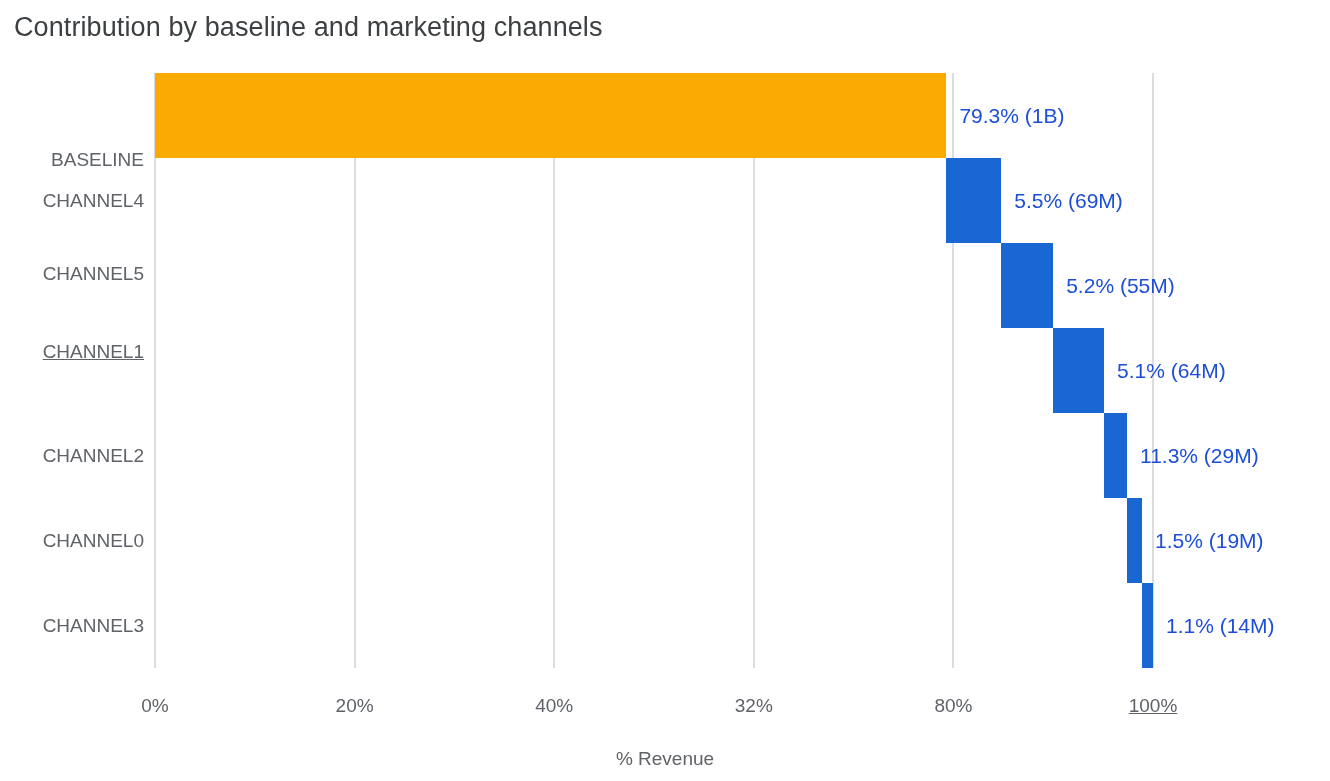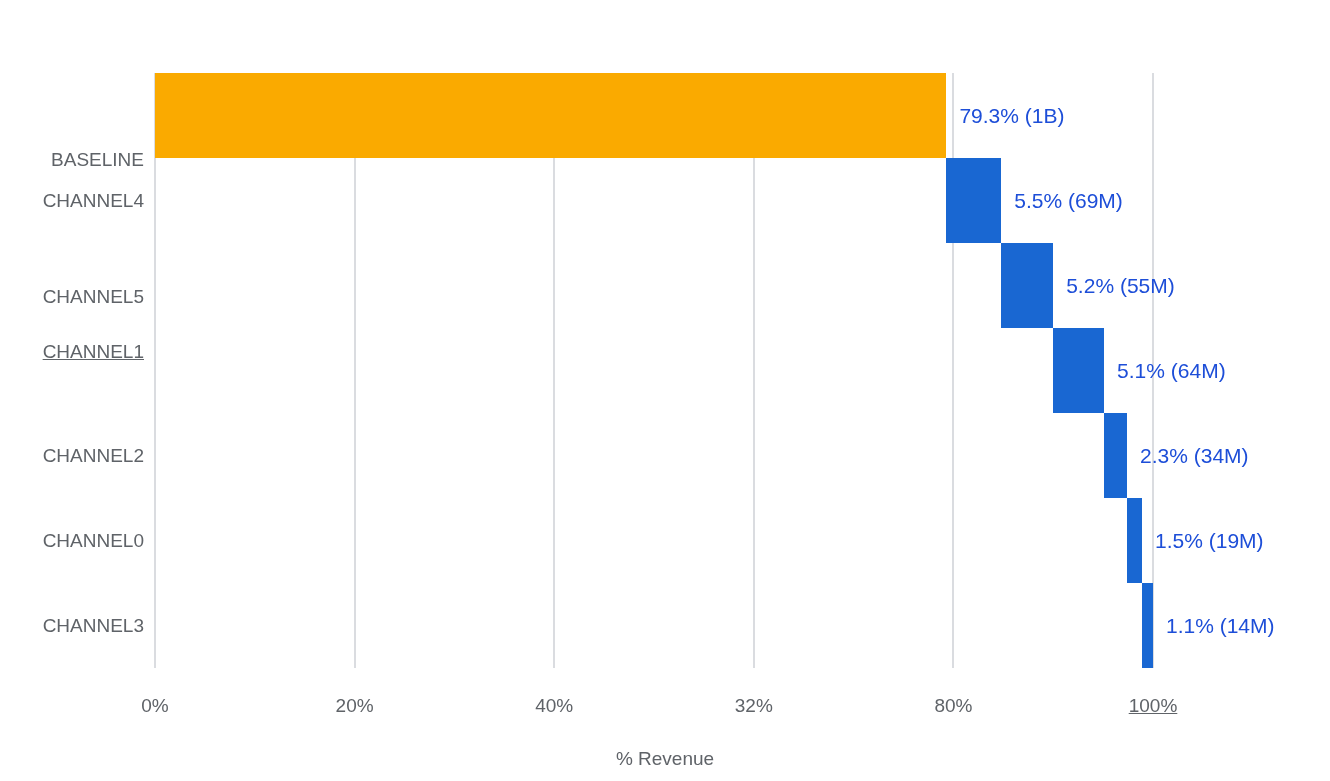--- a/index.html
+++ b/index.html
@@ -77,20 +77,21 @@
     text-align: center;
     font-size: 19px;
     color: #5f6368;
   }
 </style>
 </head>
 <body>
 
 <div id="chart-root">
 
+  <div id="chart-title">Contribution by baseline and marketing channels</div>
 
   <div id="plot-area">
     <div id="gridlines">
         <div class="gridline" style="left: -1px;"></div>
         <div class="gridline" style="left: 198.6px;"></div>
         <div class="gridline" style="left: 398.2px;"></div>
         <div class="gridline" style="left: 597.8px;"></div>
         <div class="gridline" style="left: 797.4px;"></div>
         <div class="gridline" style="left: 997px;"></div>
       </div>
@@ -101,32 +102,32 @@
         <div class="bar channel" style="left: 898.2px; width: 50.898px; top: 255px;"></div>
         <div class="bar channel" style="left: 949.098px; width: 22.954px; top: 340px;"></div>
         <div class="bar channel" style="left: 972.052px; width: 14.97px; top: 425px;"></div>
         <div class="bar channel" style="left: 987.022px; width: 10.978px; top: 510px;"></div>
       </div>
   </div>
 
   <div id="category-labels">
       <div class="cat-label" style="top: 115.5px; margin-top: 44px;">BASELINE</div>
       <div class="cat-label" style="top: 200.5px;">CHANNEL4</div>
-      <div class="cat-label" style="top: 297px;">CHANNEL5</div>
+      <div class="cat-label" style="top: 274px;">CHANNEL5</div>
       <div class="cat-label" style="top: 352px; text-decoration: underline;">CHANNEL1</div>
       <div class="cat-label" style="top: 455.5px;">CHANNEL2</div>
       <div class="cat-label" style="top: 540.5px;">CHANNEL0</div>
       <div class="cat-label" style="top: 625.5px;">CHANNEL3</div>
     </div>
   <div id="value-labels">
       <div class="bar-value-label" style="left: 959.414px; top: 115.5px;">79.3% (1B)</div>
       <div class="bar-value-label" style="left: 1014.3px; top: 200.5px;">5.5% (69M)</div>
       <div class="bar-value-label" style="left: 1066.2px; top: 285.5px;">5.2% (55M)</div>
       <div class="bar-value-label" style="left: 1117.1px; top: 370.5px; text-align: center;">5.1% (64M)</div>
-      <div class="bar-value-label" style="left: 1140.05px; top: 455.5px;">2.3% (34M)</div>
+      <div class="bar-value-label" style="left: 1140.05px; top: 455.5px;">11.3% (29M)</div>
       <div class="bar-value-label" style="left: 1155.02px; top: 540.5px;">1.5% (19M)</div>
       <div class="bar-value-label" style="left: 1166px; top: 625.5px;">1.1% (14M)</div>
     </div>
   <div id="x-tick-labels">
       <div class="axis-tick-label" style="left: 155px;">0%</div>
       <div class="axis-tick-label" style="left: 354.6px;">20%</div>
       <div class="axis-tick-label" style="left: 554.2px;">40%</div>
       <div class="axis-tick-label" style="left: 753.8px;">32%</div>
       <div class="axis-tick-label" style="left: 953.4px;">80%</div>
       <div class="axis-tick-label" style="left: 1153px; text-decoration: underline;">100%</div>

